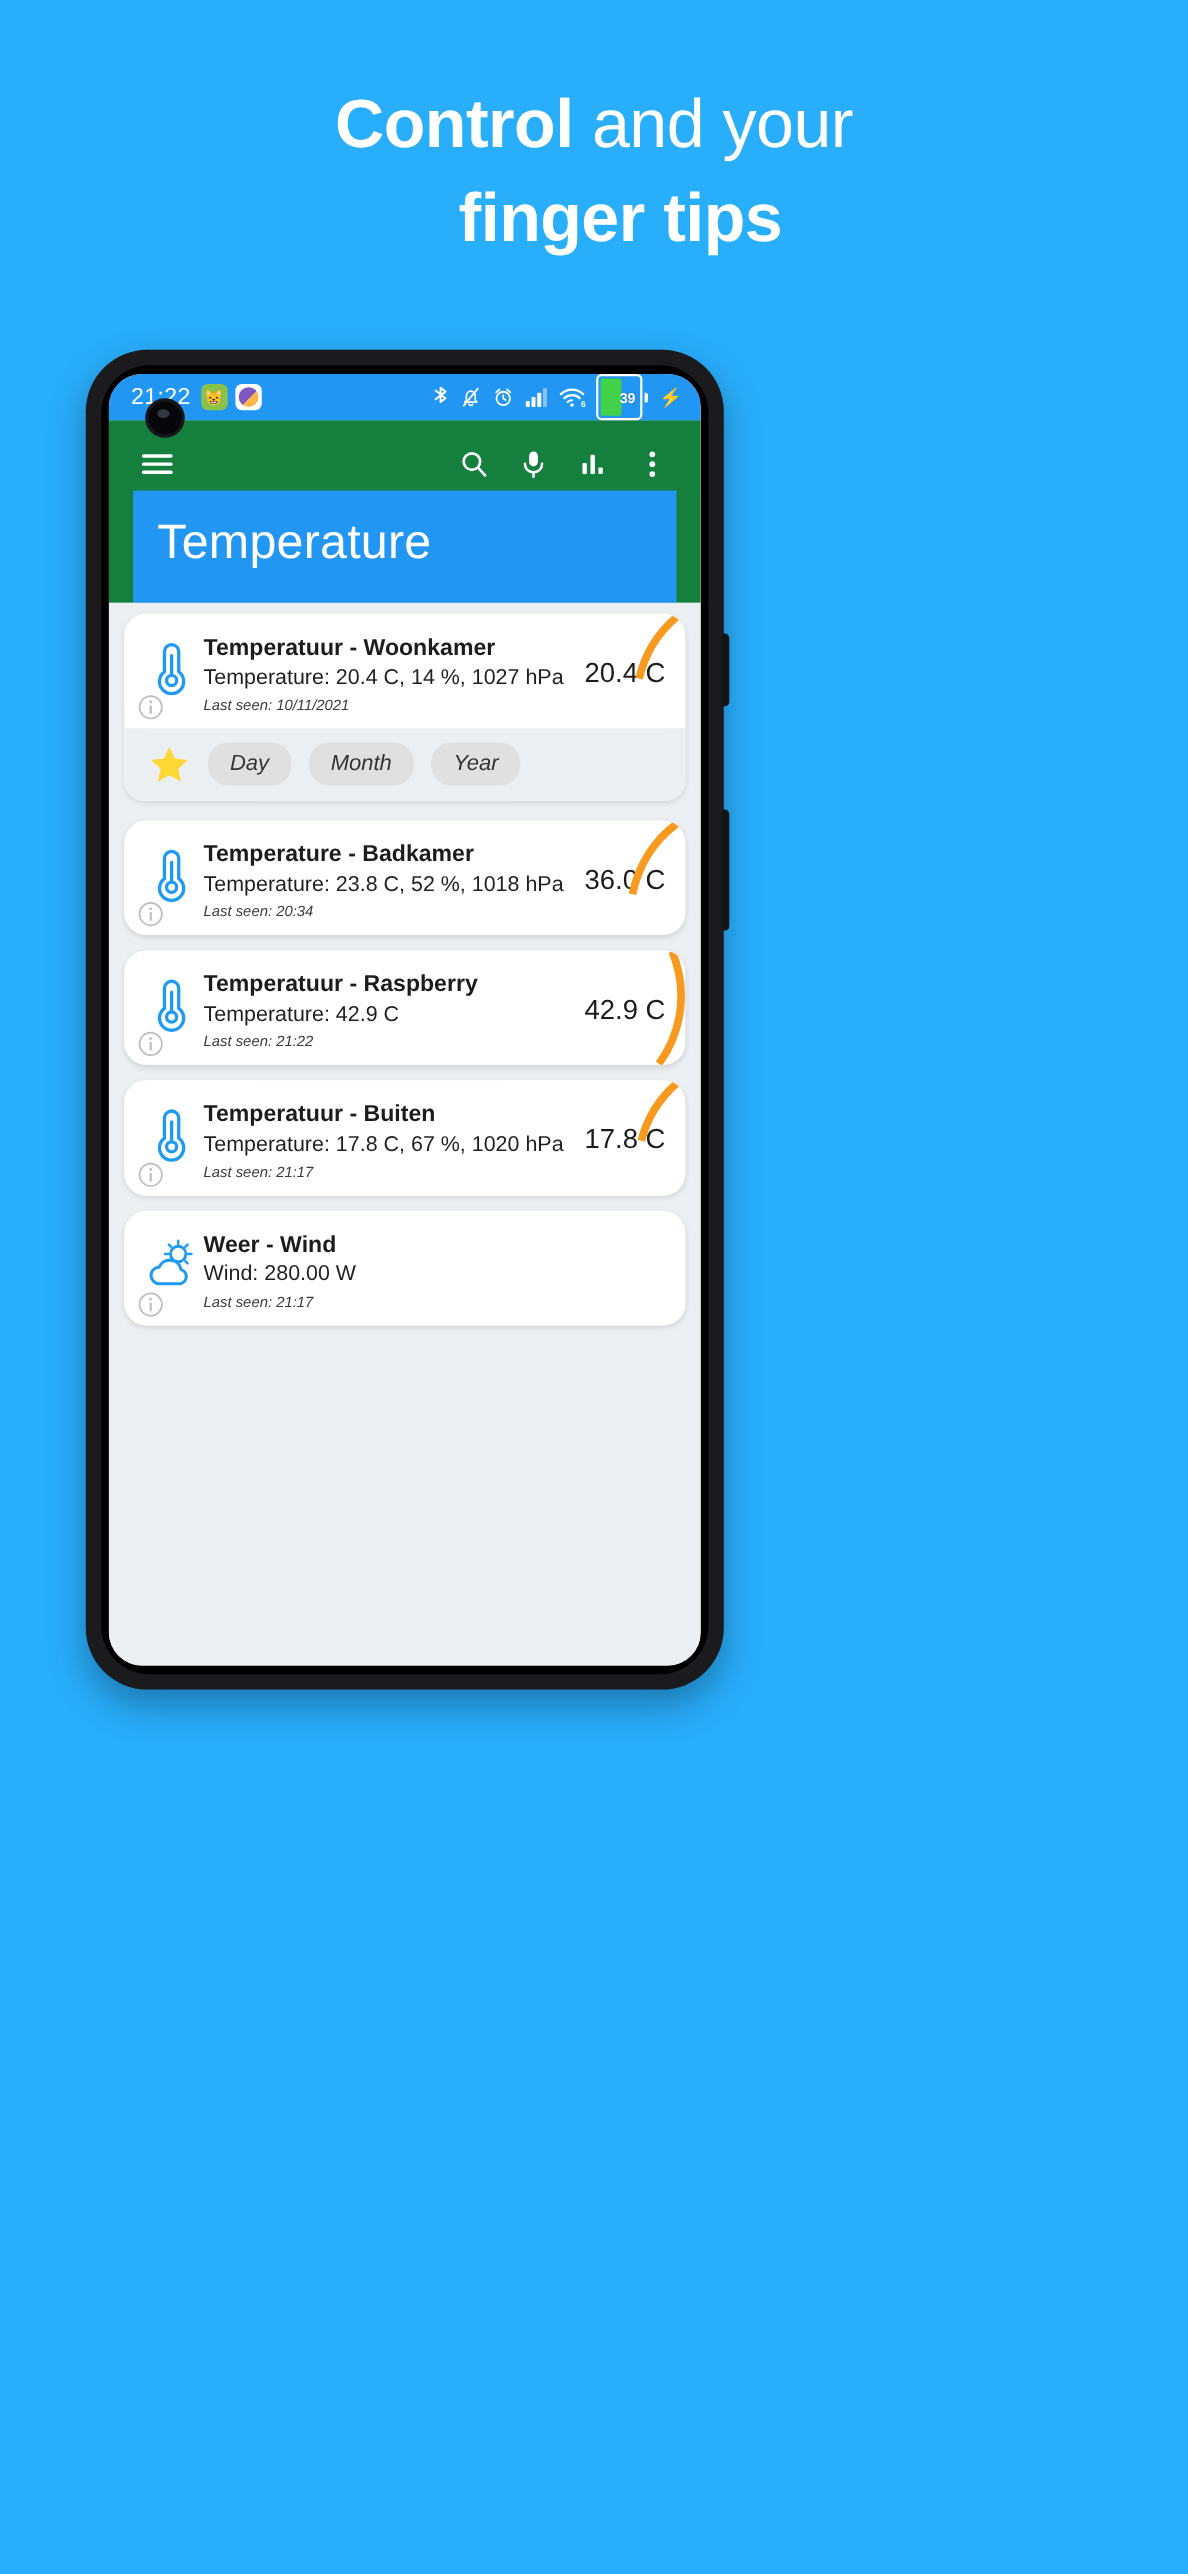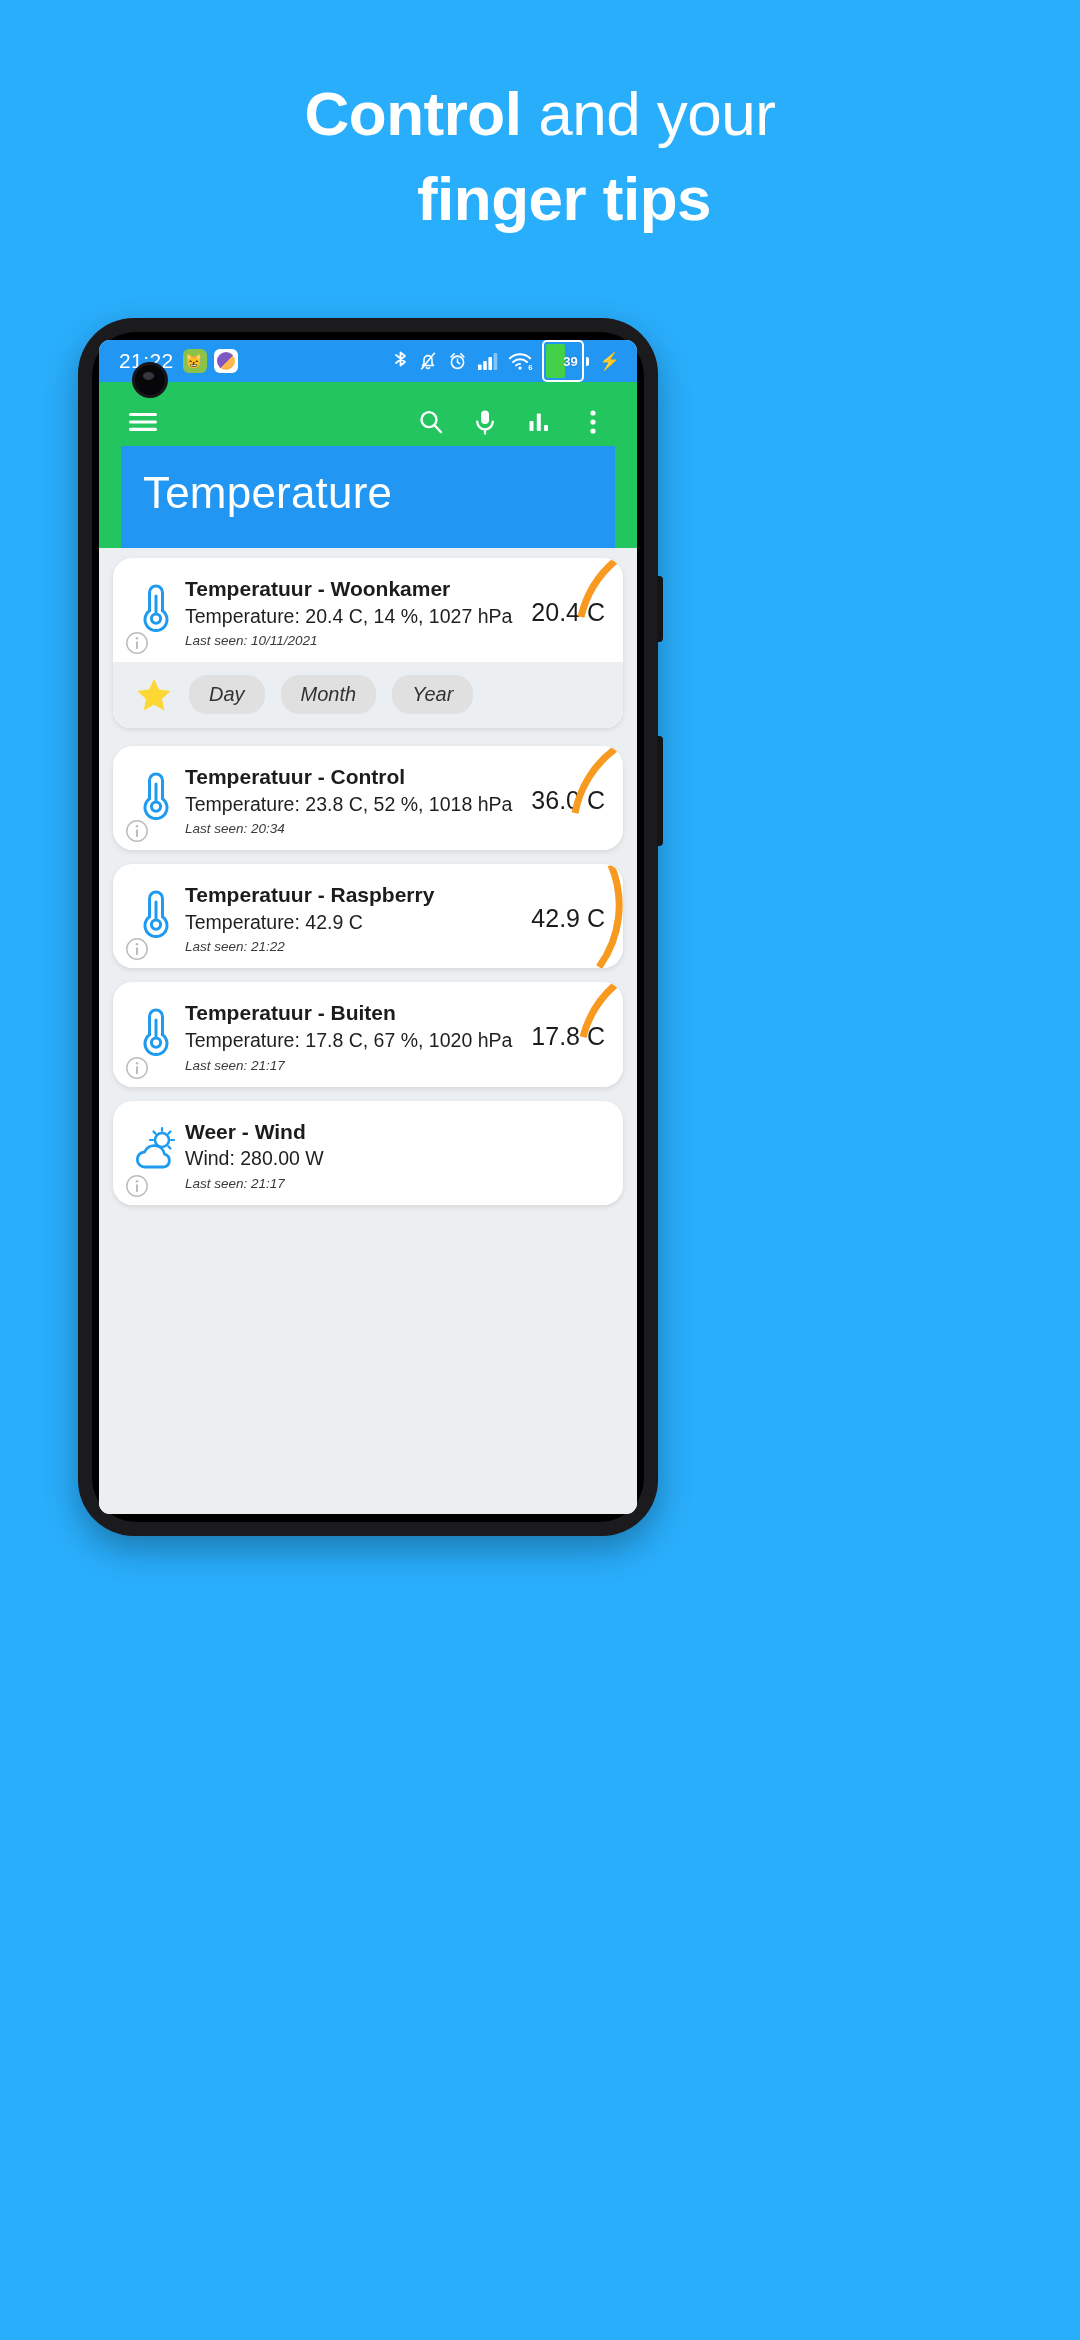--- a/index.html
+++ b/index.html
@@ -37,21 +37,21 @@
   .phone-bezel {
     width: 100%; height: 100%;
     background: #000;
     border-radius: 44px;
     padding: 8px 7px;
     position: relative;
   }
   .phone-screen {
     width: 100%; height: 100%;
     background: #eceff1;
-    border-radius: 11px;
+    border-radius: 30px;
     overflow: hidden;
     position: relative;
   }
   
   .side-btn {
     position: absolute;
     right: -5px;
     width: 6px;
     background: #141416;
     border-radius: 0 4px 4px 0;
@@ -128,21 +128,21 @@
   }
   .punch-hole::after {
     content: "";
     position: absolute; left: 8px; top: 7px;
     width: 11px; height: 8px; border-radius: 50%;
     background: rgba(90,95,110,0.55);
   }
 
   
   .app-bar {
-    background: #22c55e;
+    background: #15803d;
     padding: 16px 22px 0 22px;
   }
   .app-bar-row {
     display: flex; align-items: center;
     height: 48px;
   }
   .icon-btn {
     width: 44px; height: 44px;
     display: flex; align-items: center; justify-content: center;
     cursor: pointer;
@@ -377,21 +377,21 @@
 
         <div class="card">
           <div class="card-main">
             <div class="card-icon">
               <svg width="42" height="54" viewBox="0 0 42 54">
                 <path d="M21 4a6.5 6.5 0 0 1 6.5 6.5v18.2a11 11 0 1 1-13 0V10.5A6.5 6.5 0 0 1 21 4z" fill="none" stroke="#1e9bf0" stroke-width="3"></path>
                 <path d="M21 14v18a4.6 4.6 0 1 0 0 9.2 4.6 4.6 0 0 0 0-9.2" fill="none" stroke="#1e9bf0" stroke-width="3" stroke-linecap="round"></path>
               </svg>
             </div>
             <div class="card-body">
-              <div class="card-title">Temperatuur - Control</div>
+              <div class="card-title">Temperature - Badkamer</div>
               <div class="card-subtitle">Temperature: 23.8 C, 52 %, 1018 hPa</div>
               <div class="card-lastseen">Last seen: 20:34</div>
             </div>
             <div class="card-value">36.0 C</div>
             <svg class="card-arc" width="110" height="110" viewBox="0 0 110 110">
               <path d="M110 6 A 104 104 0 0 0 70 70" fill="none" stroke="#f79a1f" stroke-width="7" stroke-linecap="butt" transform="translate(-8,-3)"></path>
             </svg>
             <svg class="info-badge" viewBox="0 0 24 24">
               <circle cx="12" cy="12" r="10.2" fill="none" stroke="#bdbdbd" stroke-width="1.5"></circle>
               <circle cx="12" cy="7.2" r="1.3" fill="#bdbdbd"></circle>

